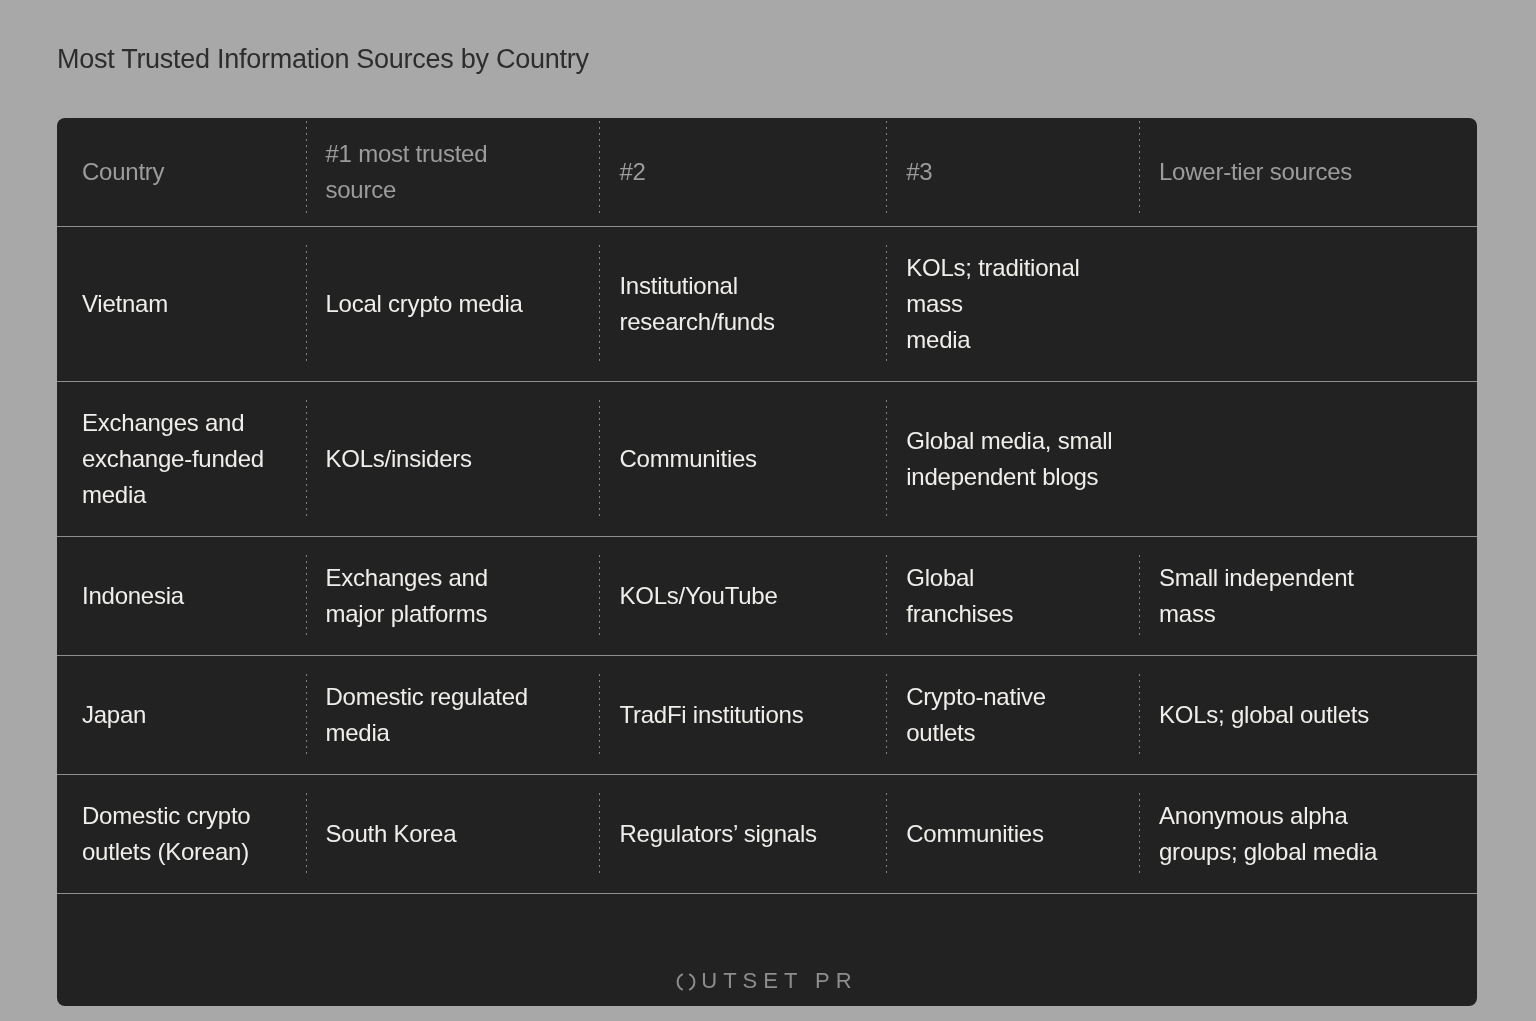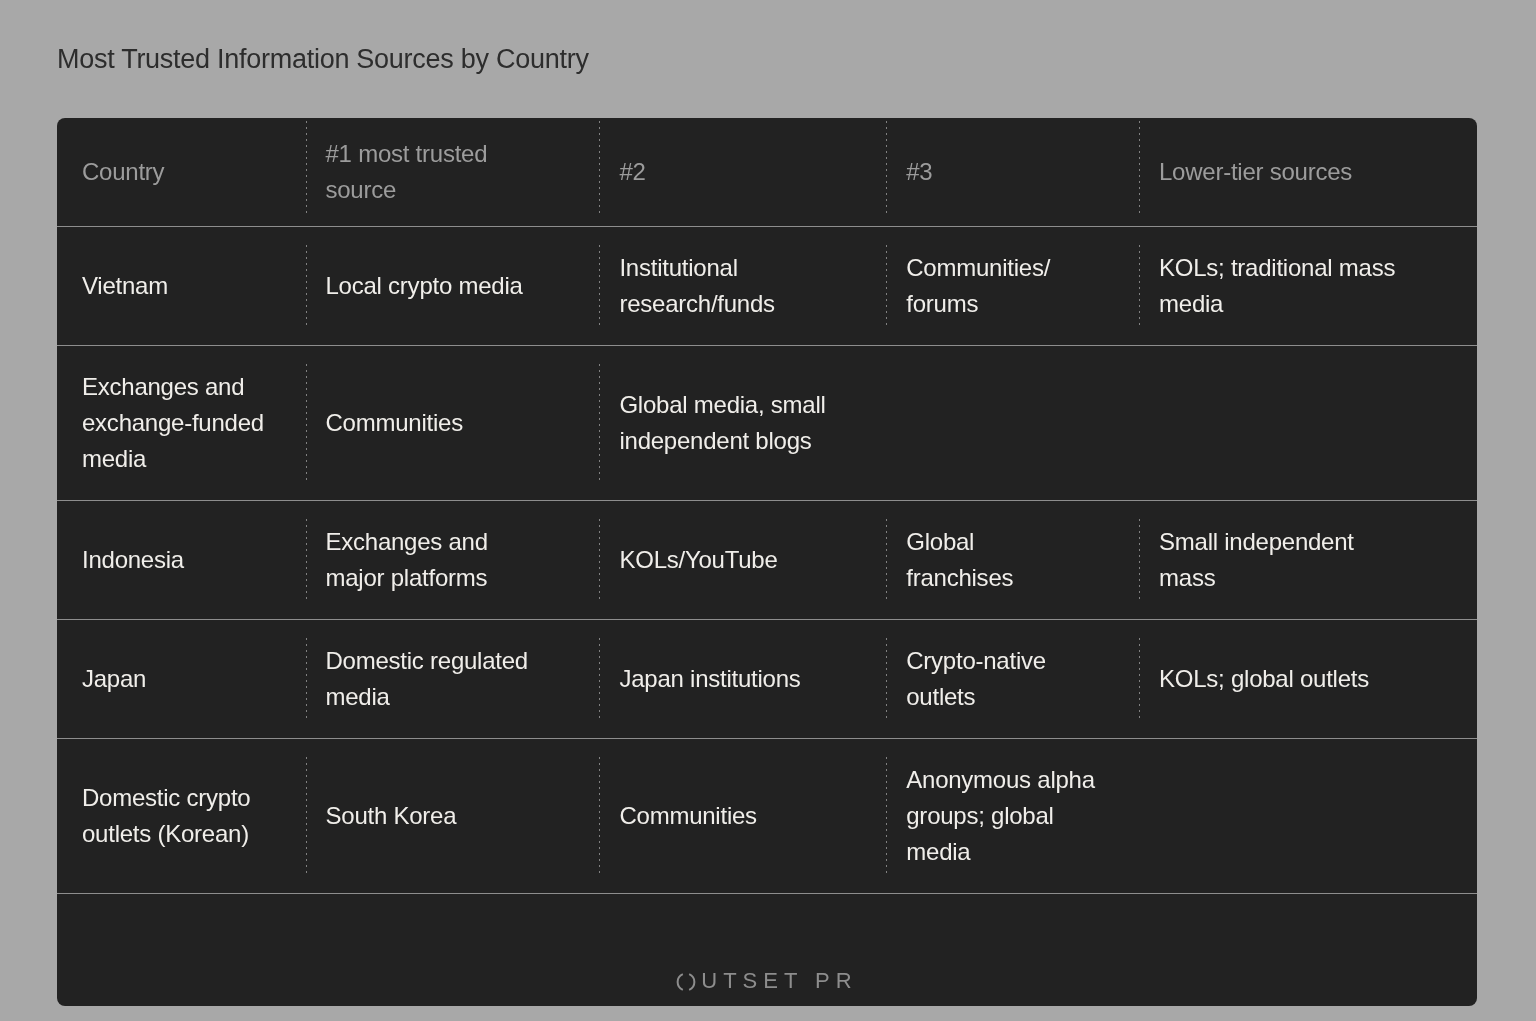--- a/index.html
+++ b/index.html
@@ -105,60 +105,60 @@
       <div class="cell">#2</div>
       <div class="cell">#3</div>
       <div class="cell">Lower-tier sources</div>
     </div>
 
     <div class="row">
       <div class="cell">Vietnam</div>
       <div class="cell">Local crypto media</div>
       <div class="cell">Institutional
 research/funds</div>
-      <div class="cell">Communities/
-forums</div>
       <div class="cell">KOLs; traditional mass
 media</div>
     </div>
 
     <div class="row">
       <div class="cell">Exchanges and
 exchange-funded
 media</div>
+      <div class="cell">KOLs/insiders</div>
       <div class="cell">Communities</div>
       <div class="cell">Global media, small
 independent blogs</div>
     </div>
 
     <div class="row">
       <div class="cell">Indonesia</div>
       <div class="cell">Exchanges and
 major platforms</div>
       <div class="cell">KOLs/YouTube</div>
       <div class="cell">Global
 franchises</div>
       <div class="cell">Small independent
 mass</div>
     </div>
 
     <div class="row">
       <div class="cell">Japan</div>
       <div class="cell">Domestic regulated
 media</div>
-      <div class="cell">Japan institutions</div>
+      <div class="cell">TradFi institutions</div>
       <div class="cell">Crypto-native
 outlets</div>
       <div class="cell">KOLs; global outlets</div>
     </div>
 
     <div class="row">
       <div class="cell">Domestic crypto
 outlets (Korean)</div>
       <div class="cell">South Korea</div>
+      <div class="cell">Regulators’ signals</div>
       <div class="cell">Communities</div>
       <div class="cell">Anonymous alpha
 groups; global media</div>
     </div>
 
     <div class="footer">
       <div class="logo">
         <svg class="logo-o" width="20" height="20" viewBox="0 0 24 24" aria-hidden="true">
           <path d="M 8.2 2.6 A 10.2 10.2 0 0 0 8.2 21.4" fill="none" stroke="#8d8d8d" stroke-width="2.4"></path>
           <path d="M 15.8 2.6 A 10.2 10.2 0 0 1 15.8 21.4" fill="none" stroke="#8d8d8d" stroke-width="2.4"></path>

